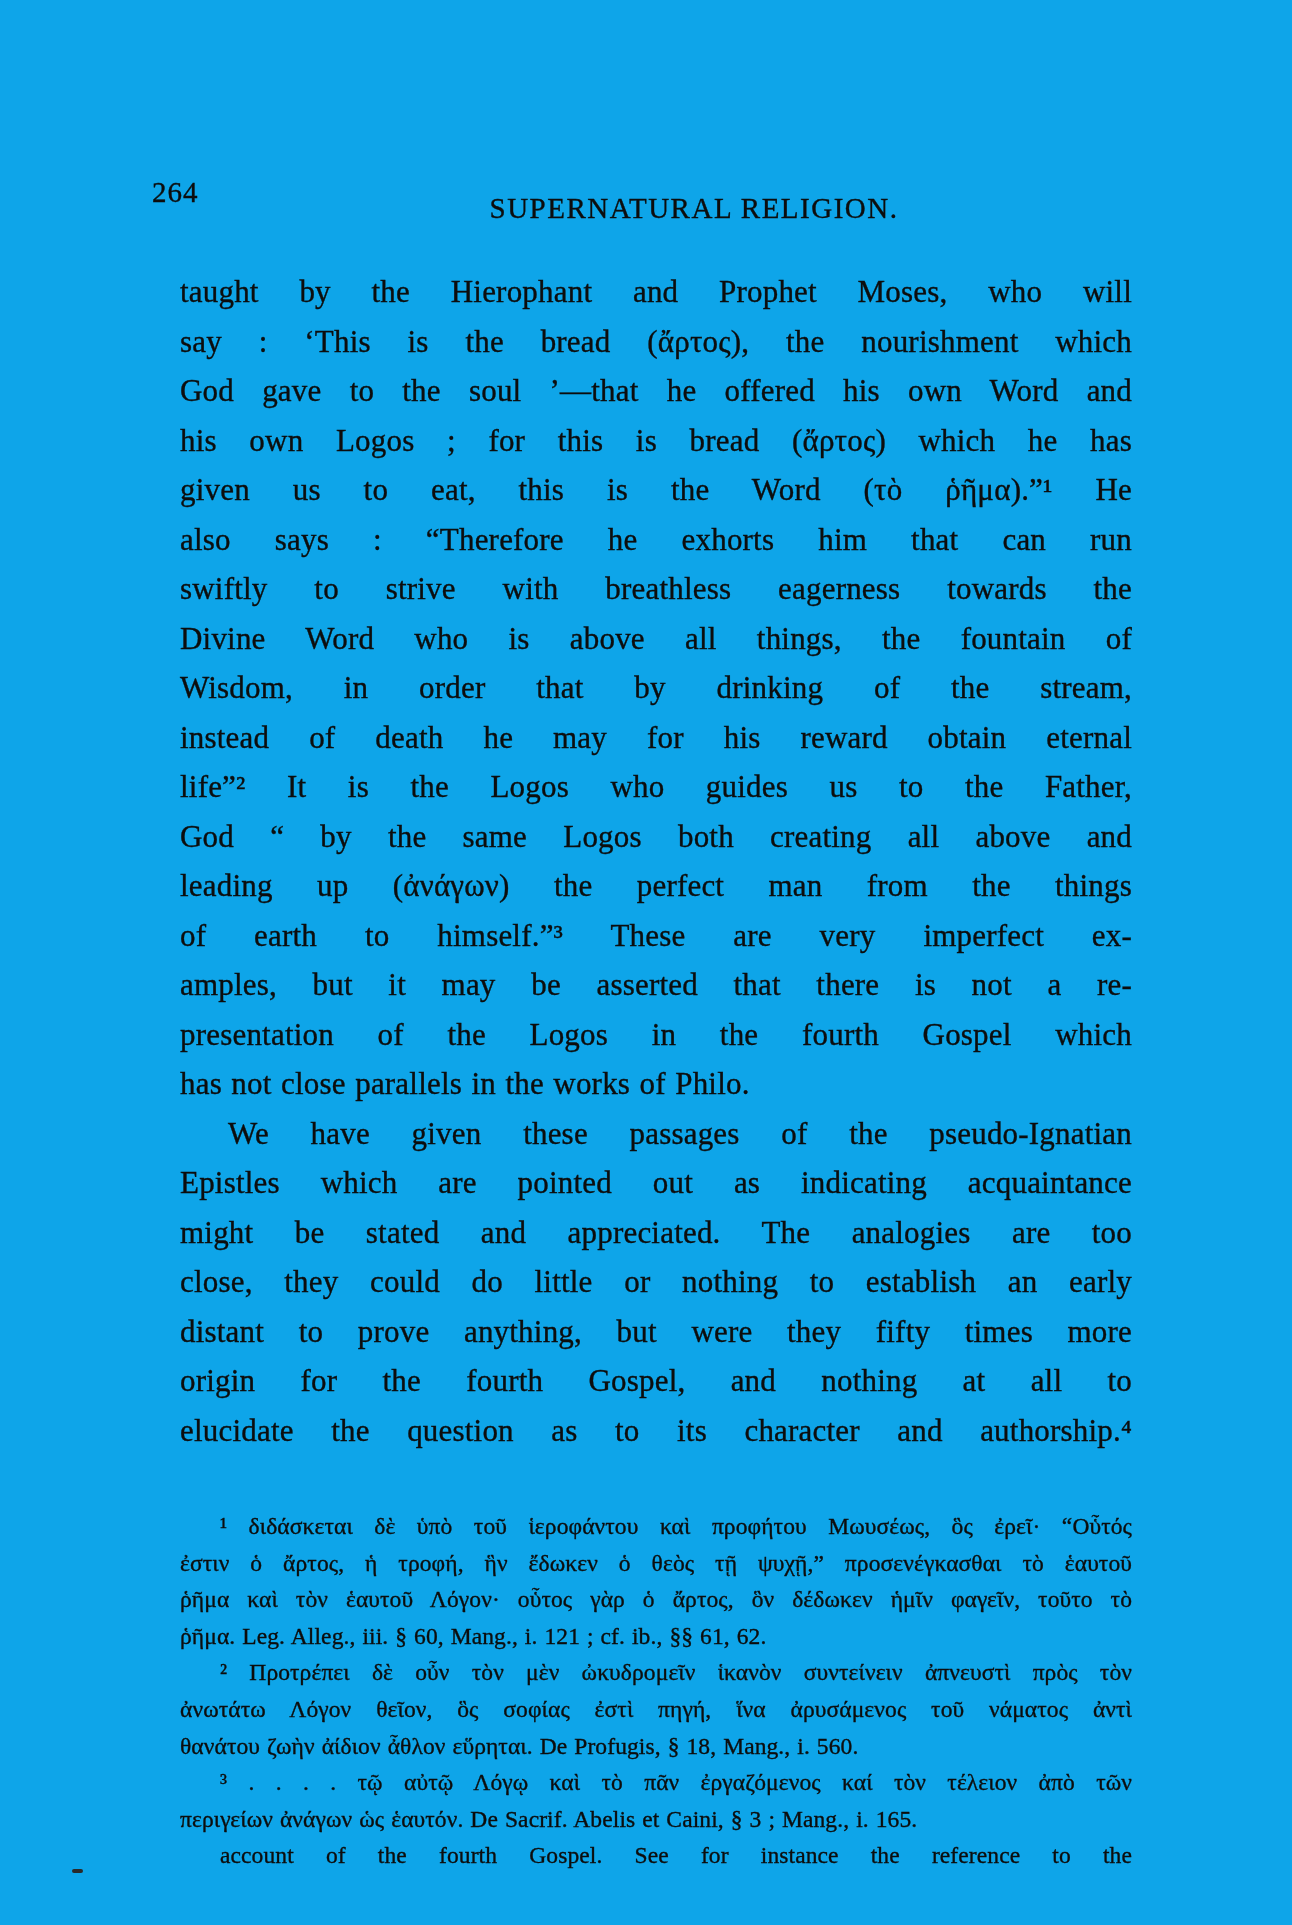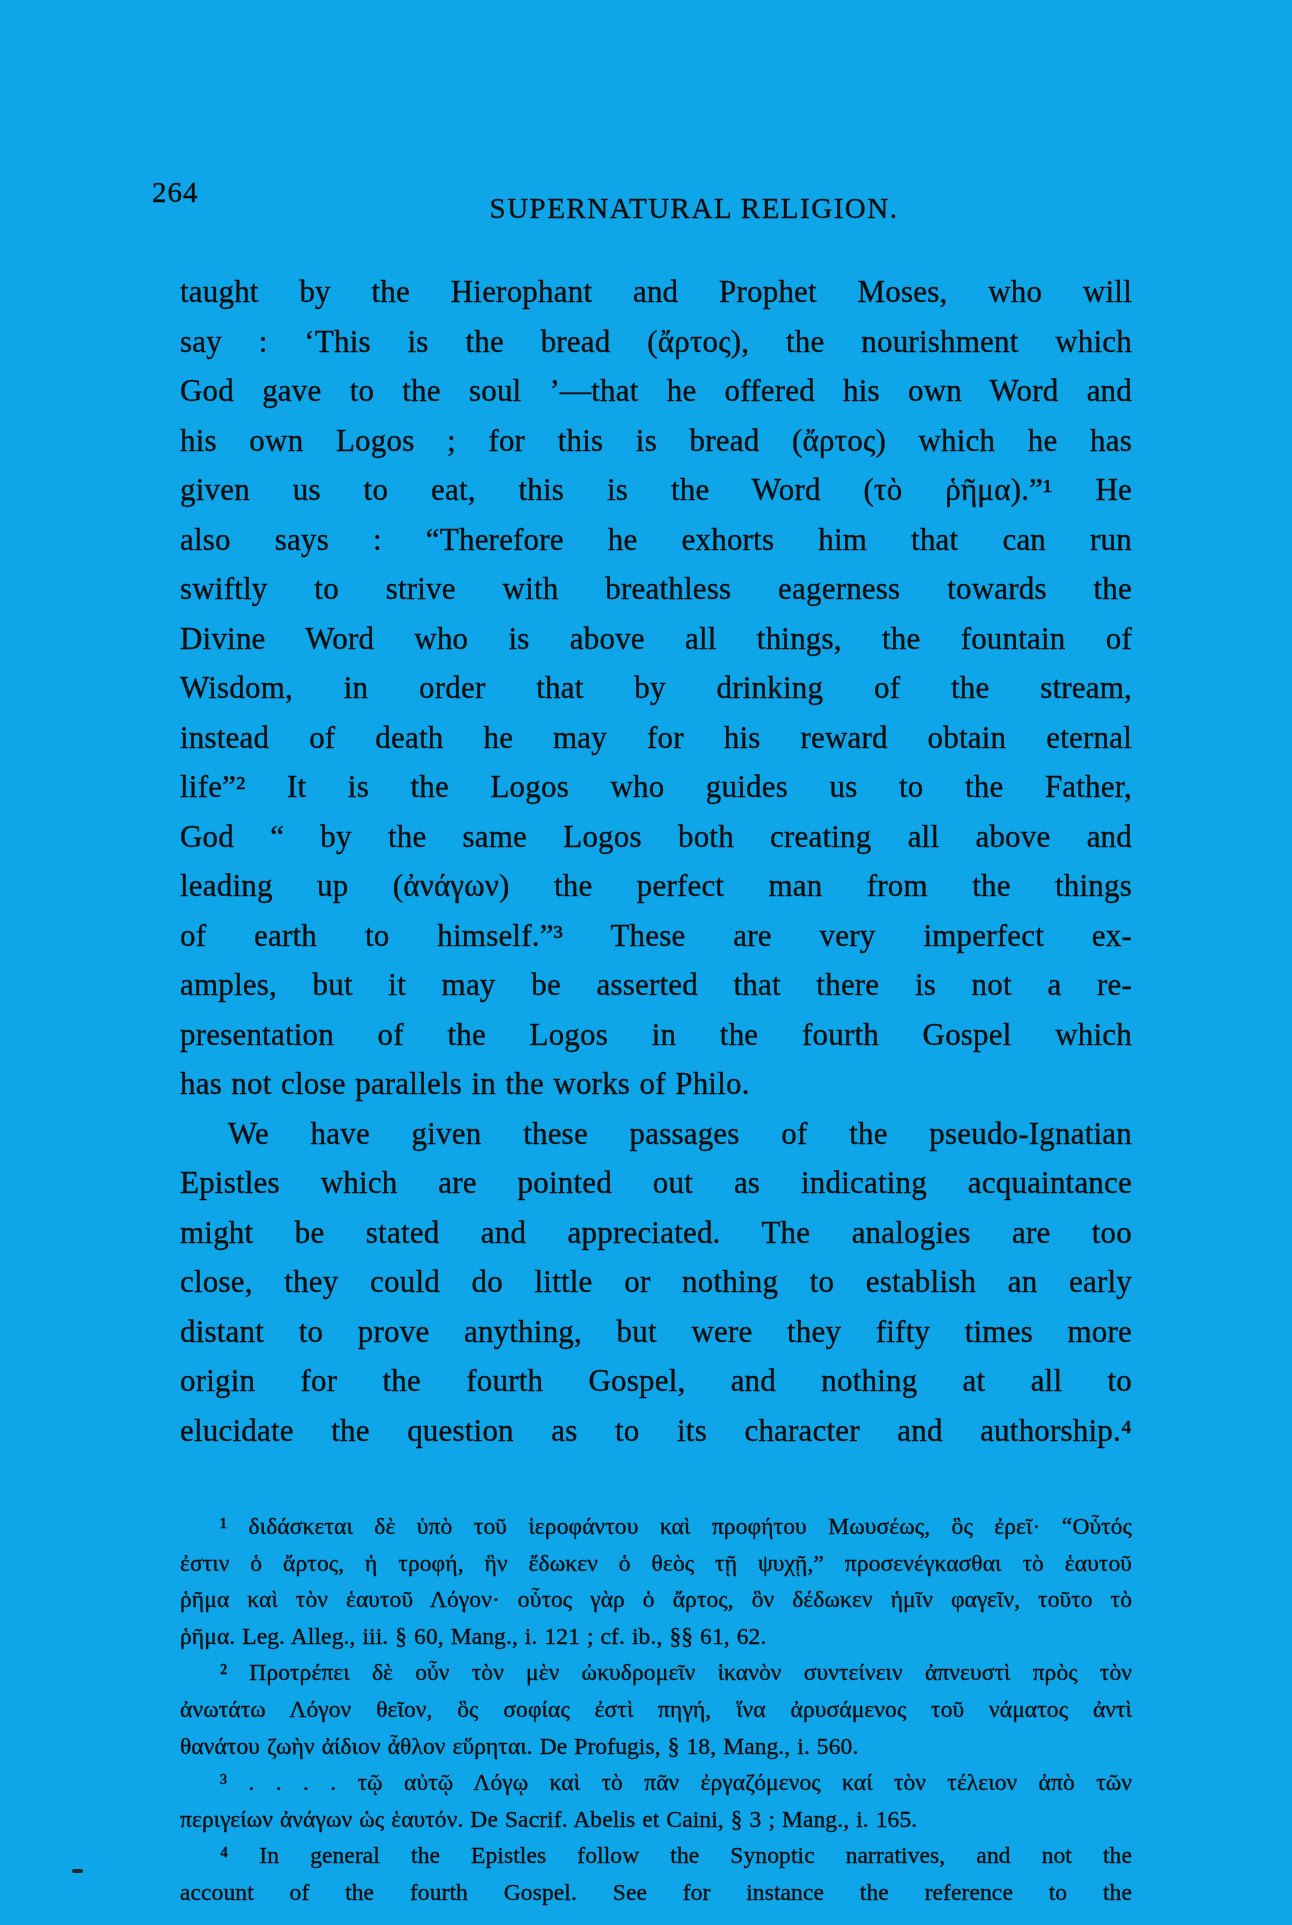--- a/index.html
+++ b/index.html
@@ -137,20 +137,19 @@
       <div class="footnote">
         <div class="line">² Προτρέπει δὲ οὖν τὸν μὲν ὠκυδρομεῖν ἱκανὸν συντείνειν ἀπνευστὶ πρὸς τὸν</div>
         <div class="line">ἀνωτάτω Λόγον θεῖον, ὃς σοφίας ἐστὶ πηγή, ἵνα ἀρυσάμενος τοῦ νάματος ἀντὶ</div>
         <div class="line no-stretch">θανάτου ζωὴν ἀίδιον ἆθλον εὕρηται. De Profugis, § 18, Mang., i. 560.</div>
       </div>
       <div class="footnote">
         <div class="line">³ . . . . τῷ αὐτῷ Λόγῳ καὶ τὸ πᾶν ἐργαζόμενος καί τὸν τέλειον ἀπὸ τῶν</div>
         <div class="line no-stretch">περιγείων ἀνάγων ὡς ἑαυτόν. De Sacrif. Abelis et Caini, § 3 ; Mang., i. 165.</div>
       </div>
       <div class="footnote">
-        <div class="line">⁴ In general the Epistles follow the Synoptic narratives, and not the</div>
         <div class="line">account of the fourth Gospel. See for instance the reference to the</div>
       </div>
     </div>
 
   <div class="stray-mark"></div>
 
 </div>
 
 </body></html>

